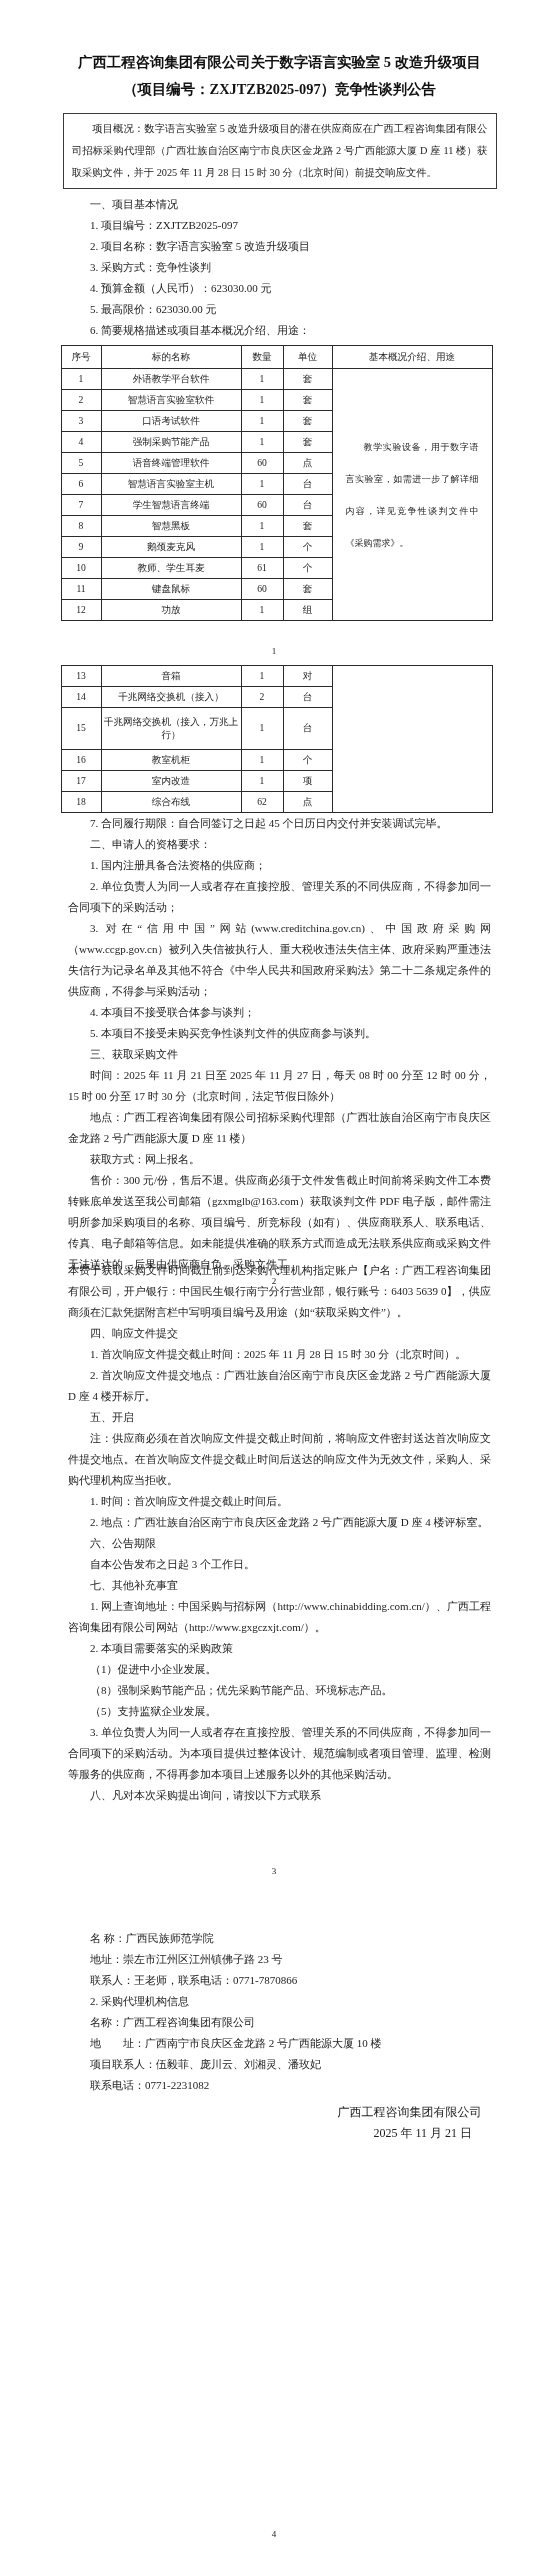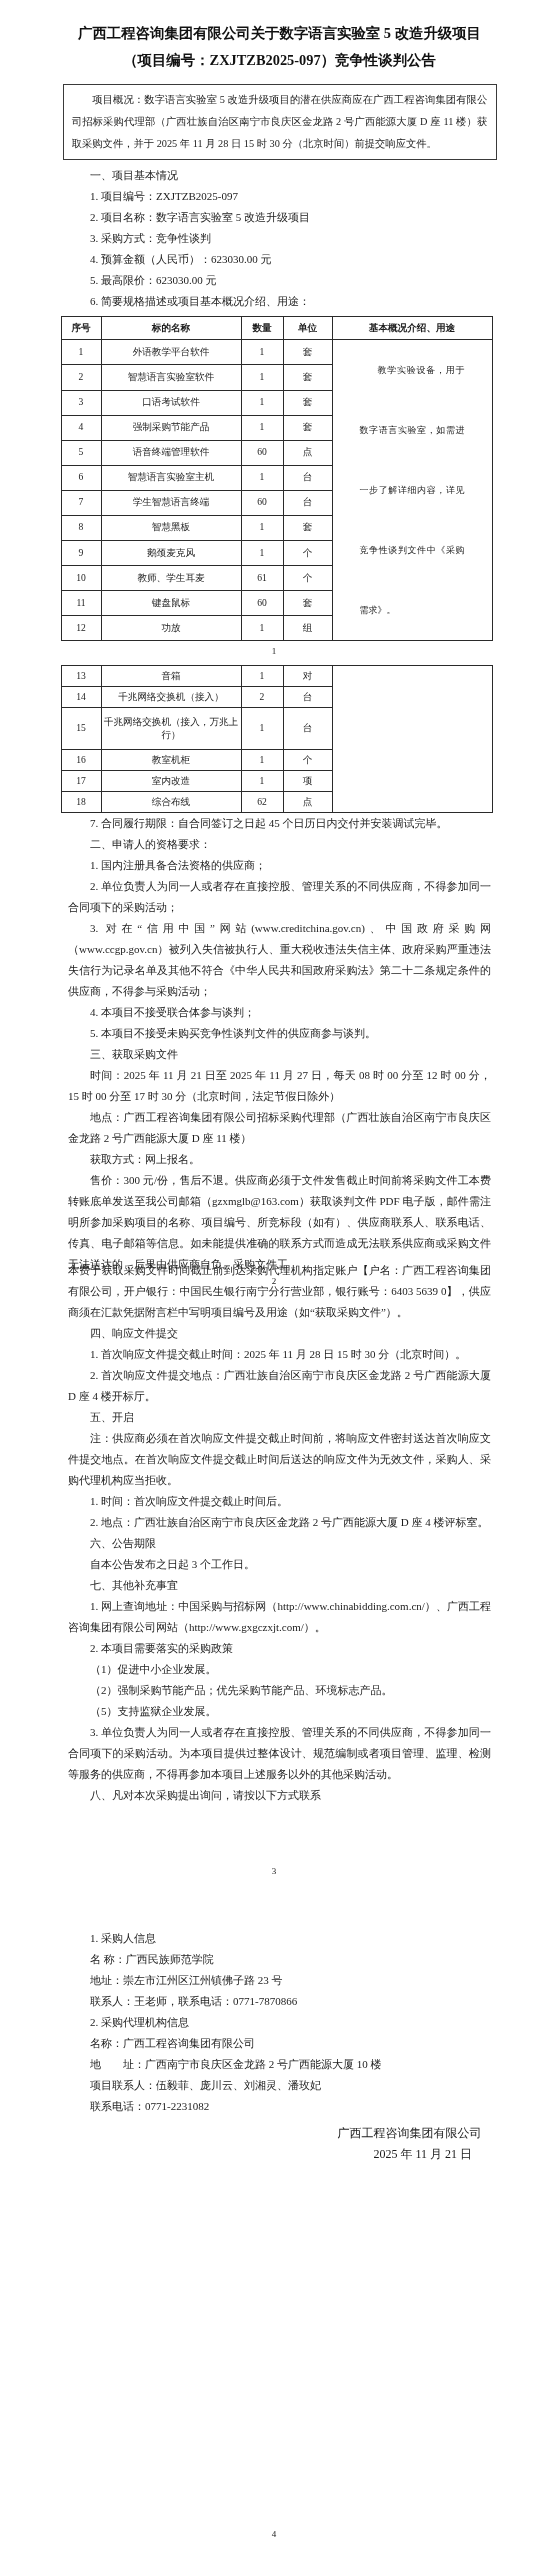--- a/index.html
+++ b/index.html
@@ -3,33 +3,33 @@
 <meta charset="utf-8">
 <style>
   html,body{margin:0;padding:0;background:#ffffff;}
   body{font-family:"Liberation Serif","DejaVu Serif",serif;color:#1c1c1c;}
   #doc{position:relative;width:548px;height:2576px;background:#fff;overflow:hidden;}
   .page{position:absolute;left:0;width:548px;box-sizing:border-box;padding-left:68px;padding-right:57px;}
   #page1{top:0;height:657px;}
   #page2{top:657px;height:637px;}
   #page3{top:1256px;height:630px;padding-top:4.1px;}
   #page4{top:1924px;height:652px;padding-top:4.1px;}
-  .title-block{padding-top:20px;text-align:center;font-weight:bold;font-size:14.4px;line-height:27px;color:#111;}
+  .title-block{padding-top:49px;text-align:center;font-weight:bold;font-size:14.4px;line-height:27px;color:#111;}
   .overview-box{margin:9.6px -5.5px 0 -5.5px;border:1.4px solid #3a3a3a;padding:4.1px 8.2px;font-size:10.3px;line-height:22px;text-align:justify;text-indent:2em;}
   .para{margin:0;font-size:11px;line-height:21px;text-align:justify;text-indent:2em;}
   .noindent{text-indent:0;}
   .h-sec{margin-top:5.5px;}
   table{border-collapse:collapse;table-layout:fixed;width:430px;margin-left:-7.5px;font-size:9.6px;}
   #table1{margin-top:4.1px;}
   #table2{margin-top:8.2px;}
   td{border:0.7px solid #2a2a2a;text-align:center;vertical-align:middle;padding:0.7px 1.4px;line-height:1.35;}
   tr{height:21px;}
-  tr.th-row{height:23px;font-weight:bold;}
+  tr.th-row{height:23px;}
   tr.tall{height:42px;}
-  td.note-cell{font-size:9px;line-height:60px;text-align:justify;text-indent:2em;padding:0 27px;vertical-align:middle;}
+  td.note-cell{font-size:9px;line-height:32px;text-align:justify;text-indent:2em;padding:0 13px;vertical-align:middle;}
   .sig-block{margin-top:5.5px;}
   .sig{margin:0;font-size:12px;line-height:21px;text-align:right;text-indent:0;padding-right:9.6px;}
   .sig-date{padding-right:19px;}
   .page-number{position:absolute;left:0;width:548px;text-align:center;font-size:9px;line-height:19px;color:#222;}
 </style>
 </head>
 <body>
 
 <div id="doc">
 
@@ -213,29 +213,28 @@
     <p class="para">五、开启</p>
     <p class="para">注：供应商必须在首次响应文件提交截止时间前，将响应文件密封送达首次响应文件提交地点。在首次响应文件提交截止时间后送达的响应文件为无效文件，采购人、采购代理机构应当拒收。</p>
     <p class="para">1. 时间：首次响应文件提交截止时间后。</p>
     <p class="para">2. 地点：广西壮族自治区南宁市良庆区金龙路 2 号广西能源大厦 D 座 4 楼评标室。</p>
     <p class="para">六、公告期限</p>
     <p class="para">自本公告发布之日起 3 个工作日。</p>
     <p class="para">七、其他补充事宜</p>
     <p class="para">1. 网上查询地址：中国采购与招标网（http://www.chinabidding.com.cn/）、广西工程咨询集团有限公司网站（http://www.gxgczxjt.com/）。</p>
     <p class="para">2. 本项目需要落实的采购政策</p>
     <p class="para">（1）促进中小企业发展。</p>
-    <p class="para">（2）强制采购节能产品；优先采购节能产品、环境标志产品。</p>
+    <p class="para">（8）强制采购节能产品；优先采购节能产品、环境标志产品。</p>
     <p class="para">（5）支持监狱企业发展。</p>
     <p class="para">3. 单位负责人为同一人或者存在直接控股、管理关系的不同供应商，不得参加同一合同项下的采购活动。为本项目提供过整体设计、规范编制或者项目管理、监理、检测等服务的供应商，不得再参加本项目上述服务以外的其他采购活动。</p>
     <p class="para">八、凡对本次采购提出询问，请按以下方式联系</p>
     <div class="page-number" style="top:606px;">3</div>
   </div>
 
   <div class="page" id="page4">
-    <p class="para">1. 采购人信息</p>
     <p class="para">名 称：广西民族师范学院</p>
     <p class="para">地址：崇左市江州区江州镇佛子路 23 号</p>
     <p class="para">联系人：王老师，联系电话：0771-7870866</p>
     <p class="para">2. 采购代理机构信息</p>
     <p class="para">名称：广西工程咨询集团有限公司</p>
     <p class="para">地　　址：广西南宁市良庆区金龙路 2 号广西能源大厦 10 楼</p>
     <p class="para">项目联系人：伍毅菲、庞川云、刘湘灵、潘玫妃</p>
     <p class="para">联系电话：0771-2231082</p>
     <div class="sig-block">
       <p class="sig">广西工程咨询集团有限公司</p>

